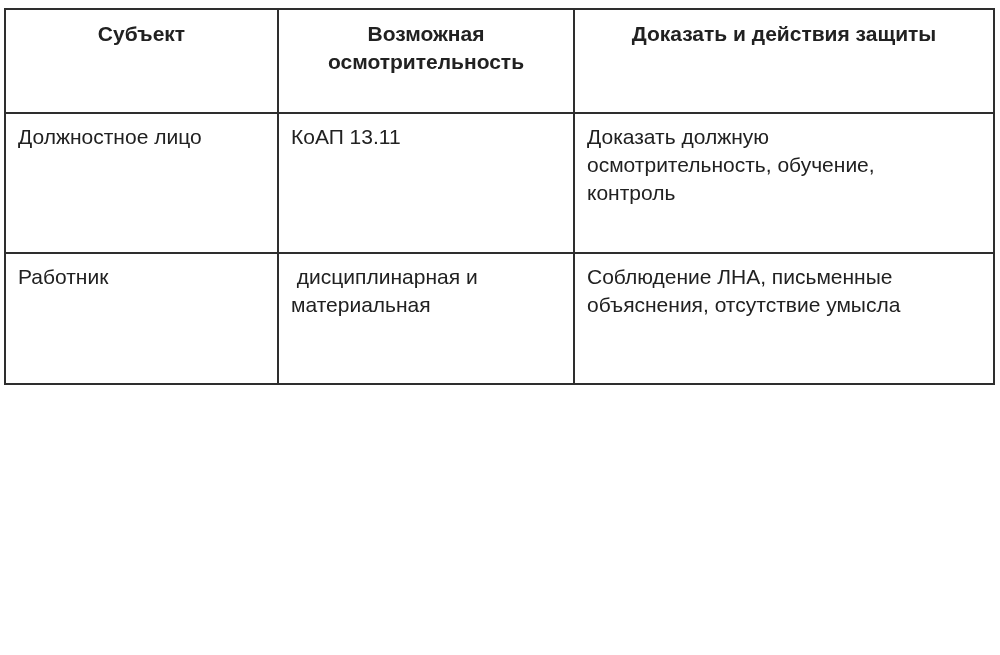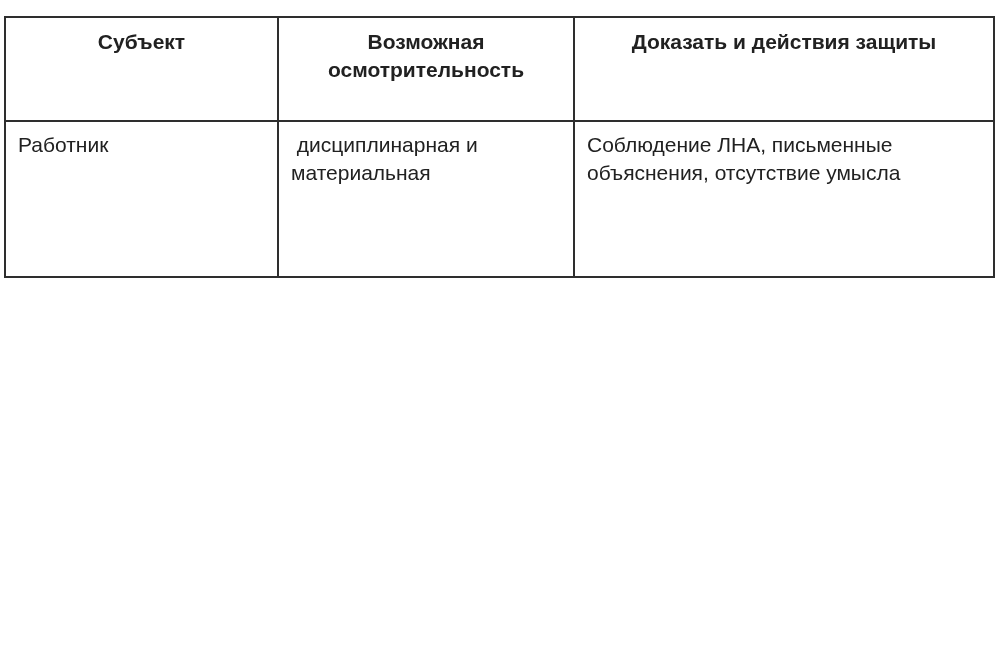--- a/index.html
+++ b/index.html
@@ -18,21 +18,21 @@
     position: relative;
     width: 1000px;
     height: 655px;
     background: var(--background);
     font-family: "Liberation Sans", sans-serif;
     color: var(--text);
   }
   table.doc-table {
     position: absolute;
     left: 4px;
-    top: 16px;
+    top: 8px;
     width: 989px;
     border-collapse: collapse;
     table-layout: fixed;
   }
   .doc-table th,
   .doc-table td {
     border: 2px solid var(--border);
     vertical-align: top;
     white-space: pre-wrap;
     font-size: 21px;
@@ -45,21 +45,21 @@
     text-align: center;
     padding: 10px 8px 8px 8px;
     height: 104px;
   }
   .doc-table td {
     text-align: left;
     padding: 9px 14px 8px 12px;
   }
   tr.row-h133 { height: 133px; }
   tr.row-h140 { height: 140px; }
-  tr.row-h131 { height: 156px; }
+  tr.row-h131 { height: 131px; }
   tr.row-h132 { height: 132px; }
   .misspelled {
     text-decoration-line: underline;
     text-decoration-style: wavy;
     text-decoration-color: var(--spellcheck_underline);
     text-decoration-thickness: 1.5px;
     text-underline-offset: 2px;
     text-decoration-skip-ink: none;
   }
 </style>
@@ -75,20 +75,27 @@
     </colgroup>
     <thead>
       <tr>
         <th>Субъект</th>
         <th>Возможная
 осмотрительность</th>
         <th>Доказать и действия защиты</th>
       </tr>
     </thead>
     <tbody>
+      <tr class="row-h140">
+        <td>Должностное лицо</td>
+        <td>КоАП 13.11</td>
+        <td><span>Доказать должную
+осмотрительность, обучение,
+контроль</span></td>
+      </tr>
       <tr class="row-h131">
         <td>Работник</td>
         <td> дисциплинарная и
 материальная</td>
         <td><span>Соблюдение ЛНА, письменные
 объяснения, отсутствие умысла</span></td>
       </tr>
     </tbody>
   </table>
 </div>

